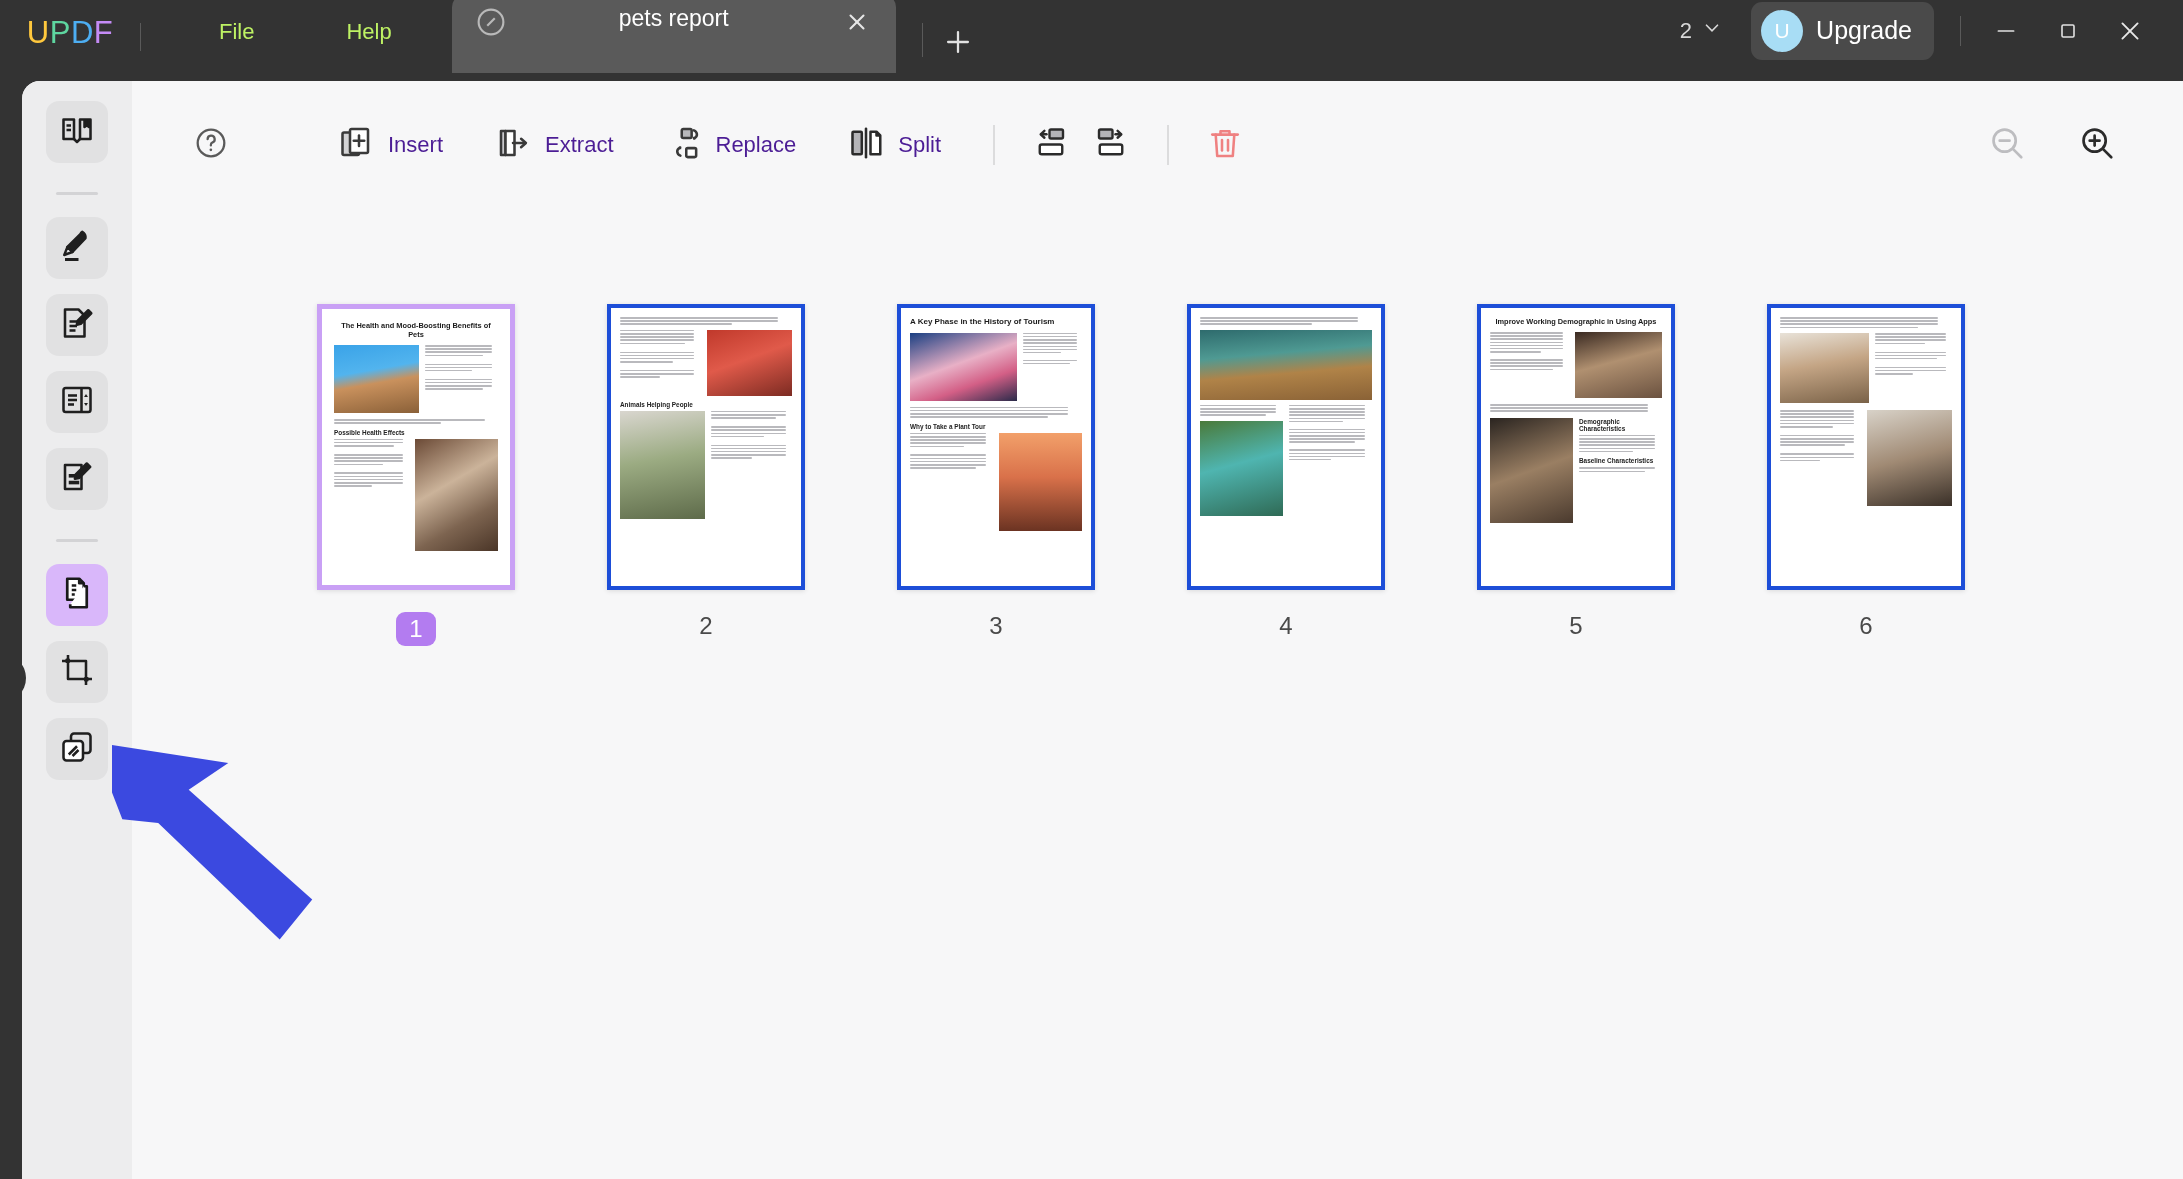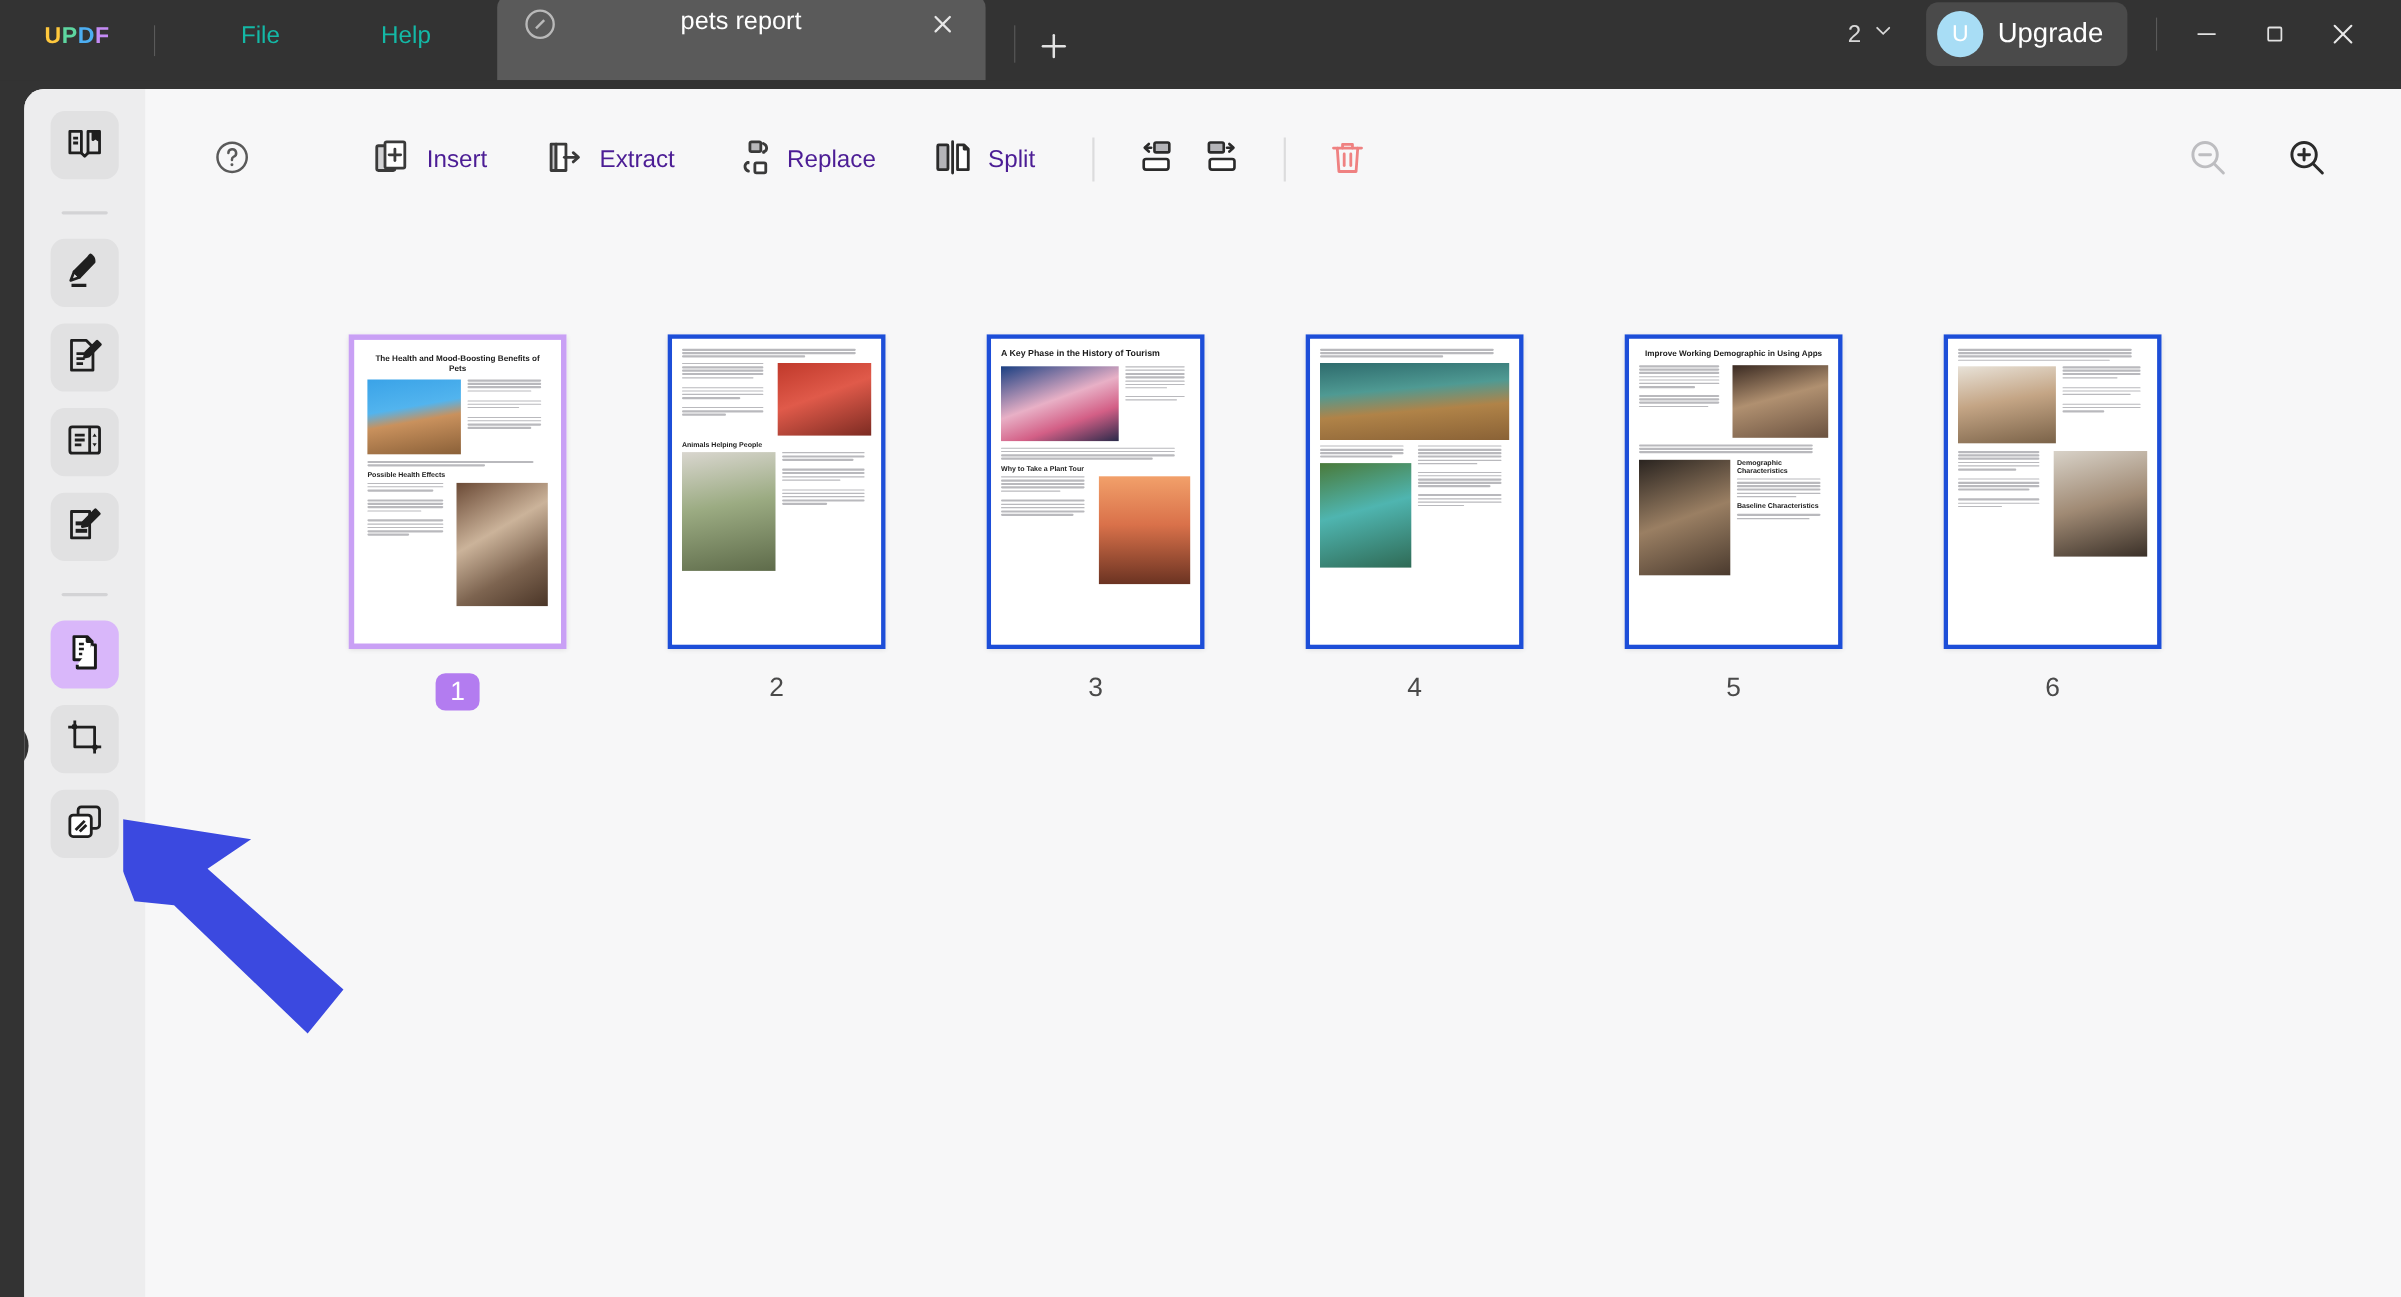--- a/index.html
+++ b/index.html
@@ -15,32 +15,32 @@
     position: absolute; left: 0; top: 0;
     width: 2183px; height: 73px;
     background: #333333;
     display: flex; align-items: flex-end;
   }
   .logo-wrap {
     width: 140px; height: 73px;
     display: flex; align-items: center; justify-content: center;
     padding-bottom: 8px;
   }
-  .logo { font-size: 21px; font-weight: bold; letter-spacing: 0.5px; }
+  .logo { font-size: 31px; font-weight: normal; letter-spacing: 0.5px; }
   .logo .l1 { color: #FFC83D; }
   .logo .l2 { color: #5ED6A0; }
   .logo .l3 { color: #4DAEF2; }
   .logo .l4 { color: #C48BF5; }
 
   .tb-sep {
     width: 1px; height: 28px; background: #5a5a5a;
     margin-bottom: 22px;
   }
   .menu-item {
-    color: #14b8a6; font-size: 22px;
+    color: #bef264; font-size: 22px;
     padding: 0 36px; height: 73px;
     display: flex; align-items: center; justify-content: center;
     padding-bottom: 10px;
   }
   #file-menu { margin-left: 42px; }
   #help-menu { margin-left: 20px; }
 
   .doctab {
     height: 78px; margin-top: 11px;
     border-radius: 12px 12px 0 0;

